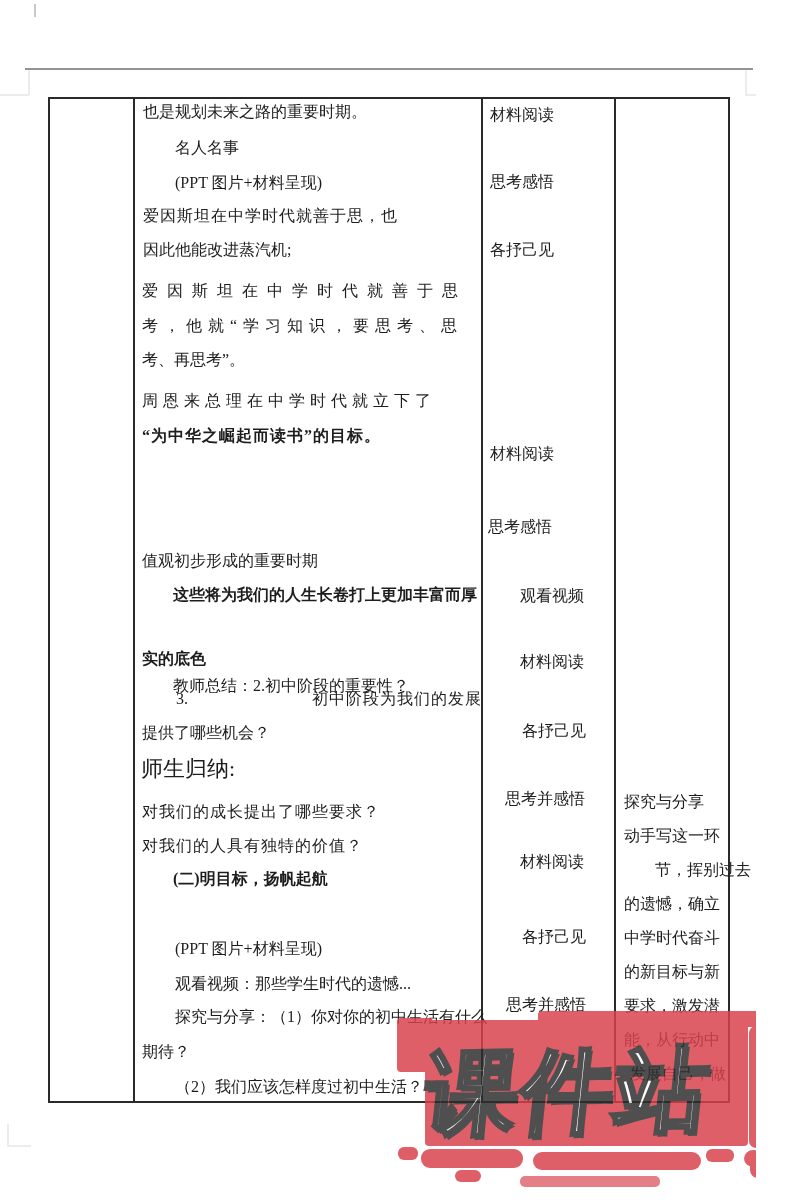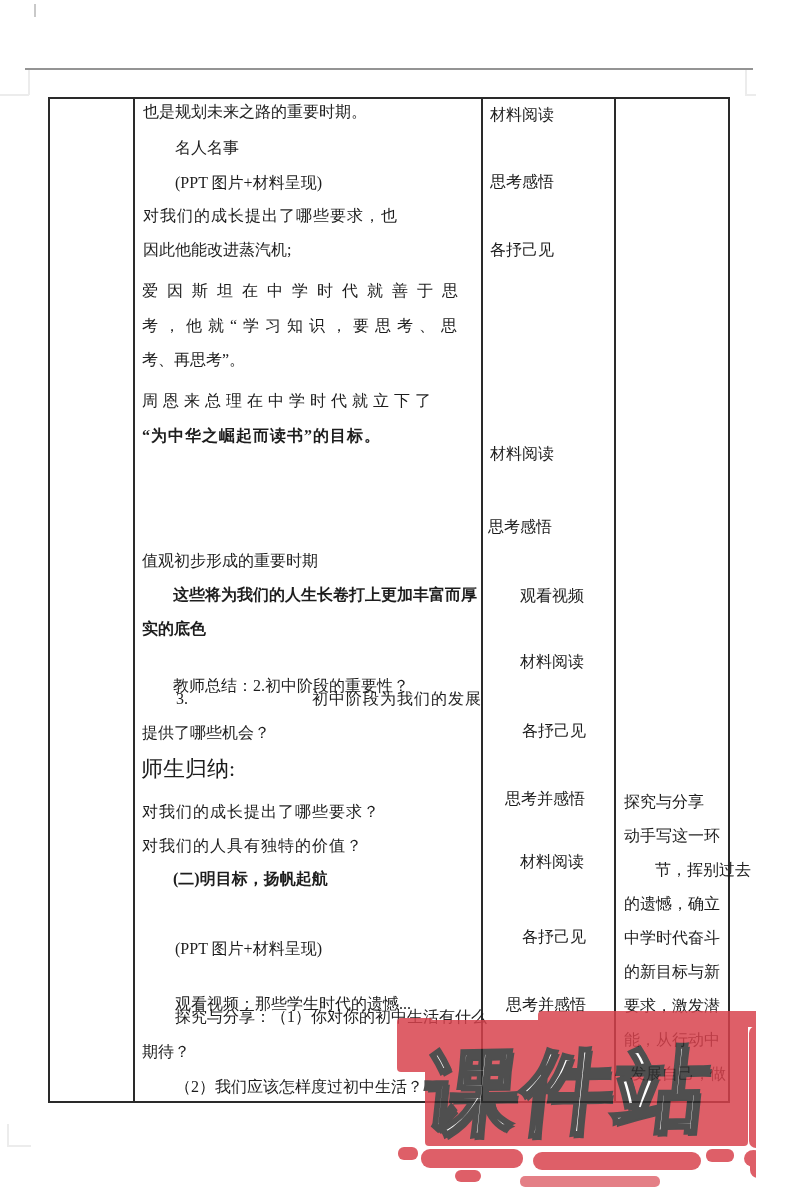--- a/index.html
+++ b/index.html
@@ -42,40 +42,40 @@
   <div class="hline" style="left:48px;top:1101px;width:682px;height:2px;"></div>
   <div class="vline" style="left:48px;top:97px;width:2px;height:1006px;"></div>
   <div class="vline" style="left:728px;top:97px;width:2px;height:1006px;"></div>
   <div class="vline" style="left:133px;top:97px;width:2px;height:1006px;"></div>
   <div class="vline" style="left:481px;top:97px;width:2px;height:1006px;"></div>
   <div class="vline" style="left:614px;top:97px;width:2px;height:1006px;"></div>
 
   <span class="line" style="left:143px;top:103px;">也是规划未来之路的重要时期。</span>
   <span class="line" style="left:175px;top:139px;">名人名事</span>
   <span class="line" style="left:175px;top:174px;">(PPT 图片+材料呈现)</span>
-  <span class="line" style="left:143px;top:207px;letter-spacing:1px;">对我们的成长提出了哪些要求，也</span>
+  <span class="line" style="left:143px;top:207px;letter-spacing:1px;">爱因斯坦在中学时代就善于思，也</span>
   <span class="line" style="left:143px;top:241px;">因此他能改进蒸汽机;</span>
   <span class="line" style="left:142px;top:282px;letter-spacing:9px;">爱因斯坦在中学时代就善于思</span>
   <span class="line" style="left:142px;top:317px;letter-spacing:6px;">考，他就“学习知识，要思考、思</span>
   <span class="line" style="left:142px;top:351px;">考、再思考”。</span>
   <span class="line" style="left:142px;top:392px;letter-spacing:5px;">周恩来总理在中学时代就立下了</span>
   <span class="line" style="left:142px;top:427px;letter-spacing:1px;font-weight:bold;">“为中华之崛起而读书”的目标。</span>
   <span class="line" style="left:142px;top:552px;">值观初步形成的重要时期</span>
   <span class="line b" style="left:173px;top:586px;">这些将为我们的人生长卷打上更加丰富而厚</span>
-  <span class="line b" style="left:142px;top:620px;">实的底色</span>
+  <span class="line b" style="left:142px;top:650px;">实的底色</span>
   <span class="line" style="left:173px;top:654px;margin-top:23px;">教师总结：2.初中阶段的重要性？</span>
   <span class="line" style="left:176px;top:690px;">3.</span>
   <span class="line" style="left:312px;top:690px;letter-spacing:1px;">初中阶段为我们的发展</span>
   <span class="line" style="left:142px;top:724px;">提供了哪些机会？</span>
   <span class="line" style="left:141px;top:760px;font-size:22px;">师生归纳:</span>
   <span class="line" style="left:142px;top:837px;letter-spacing:1px;">对我们的人具有独特的价值？</span>
   <span class="line" style="left:142px;top:803px;letter-spacing:1px;">对我们的成长提出了哪些要求？</span>
   <span class="line b" style="left:173px;top:870px;">(二)明目标，扬帆起航</span>
   <span class="line" style="left:175px;top:940px;">(PPT 图片+材料呈现)</span>
-  <span class="line" style="left:175px;top:975px;margin-top:20px;">观看视频：那些学生时代的遗憾...</span>
+  <span class="line" style="left:175px;top:975px;">观看视频：那些学生时代的遗憾...</span>
   <span class="line" style="left:175px;top:1008px;">探究与分享：（1）你对你的初中生活有什么</span>
   <span class="line" style="left:142px;top:1043px;">期待？</span>
   <span class="line" style="left:175px;top:1078px;">（2）我们应该怎样度过初中生活？</span>
 
   <span class="line" style="left:490px;top:106px;">材料阅读</span>
   <span class="line" style="left:490px;top:173px;">思考感悟</span>
   <span class="line" style="left:490px;top:241px;">各抒己见</span>
   <span class="line" style="left:490px;top:445px;">材料阅读</span>
   <span class="line" style="left:488px;top:518px;">思考感悟</span>
   <span class="line" style="left:520px;top:587px;">观看视频</span>

